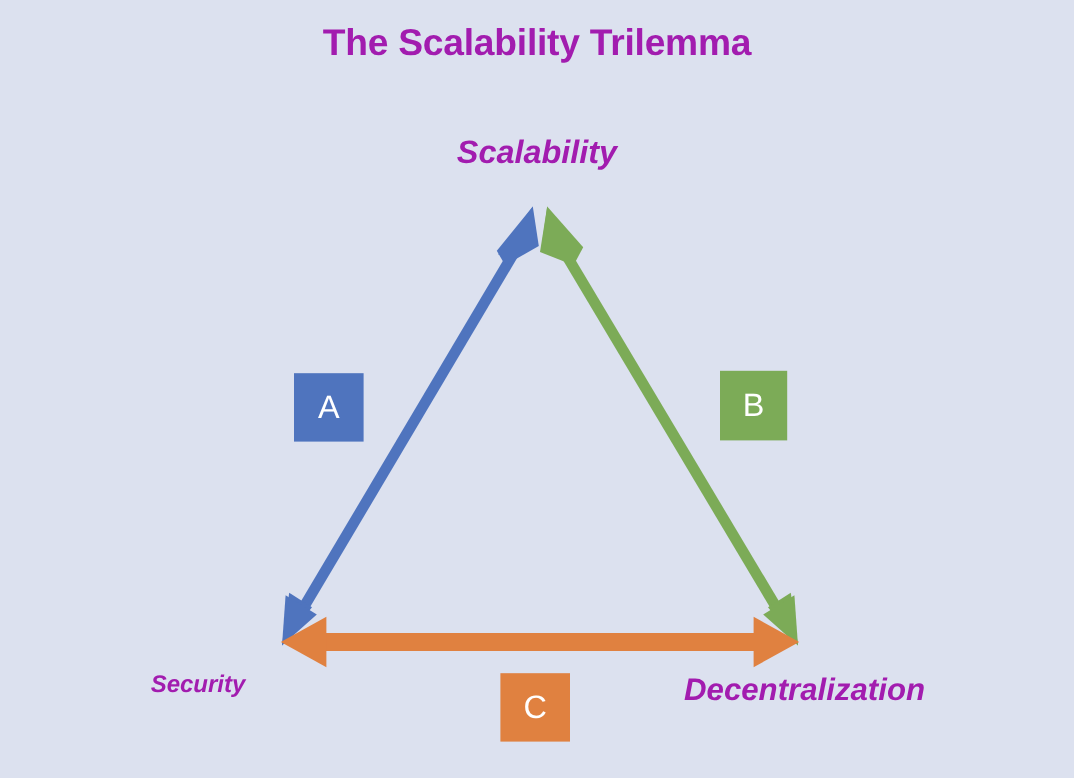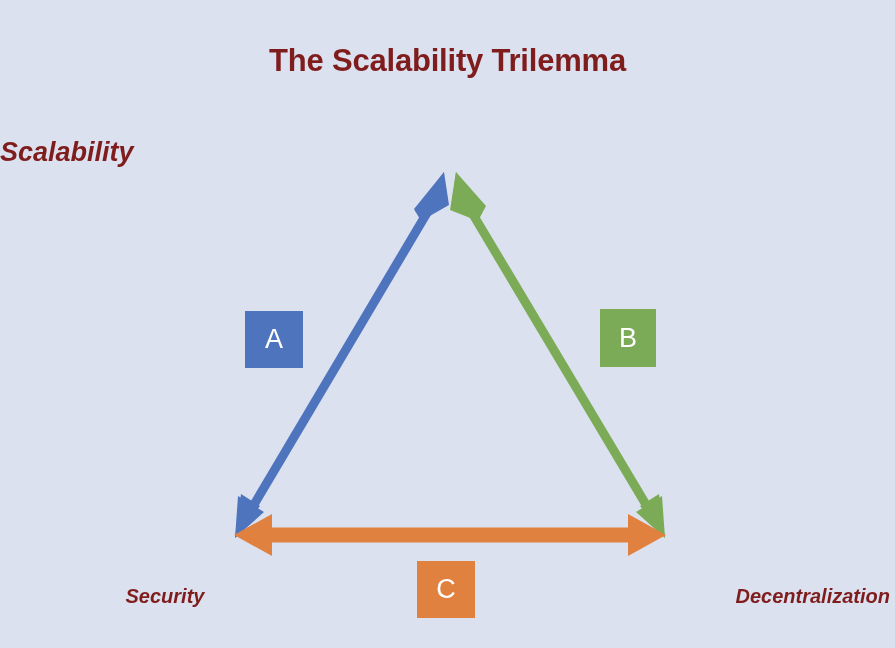--- a/index.html
+++ b/index.html
@@ -23,57 +23,57 @@
   }
   #diagram-svg {
     position: absolute;
     left: 0;
     top: 0;
     width: 895px;
     height: 648px;
   }
   .txt {
     position: absolute;
-    color: #7f1d1d;
+    color: #a21caf;
     line-height: 1.15;
     white-space: pre;
-    margin-top: 25px;
   }
   #slide-title {
     left: 0;
     top: 18px;
     width: 895px;
     text-align: center;
     font-size: 31px;
     font-weight: bold;
     letter-spacing: -0.2px;
   }
   #label-scalability {
     left: 0;
     top: 112px;
     width: 895px;
+    text-align: center;
     font-size: 27px;
     font-weight: bold;
     font-style: italic;
   }
   #label-security {
     left: 30px;
     top: 560px;
     width: 270px;
     text-align: center;
     font-size: 20px;
     font-weight: bold;
     font-style: italic;
   }
   #label-decentralization {
     left: 570px;
     top: 560px;
     width: 320px;
-    text-align: right;
-    font-size: 20px;
+    text-align: left;
+    font-size: 26px;
     font-weight: bold;
     font-style: italic;
   }
   #note-pick {
     left: 310px;
     top: 370px;
     width: 280px;
     text-align: center;
     font-size: 20px;
     font-weight: bold;

